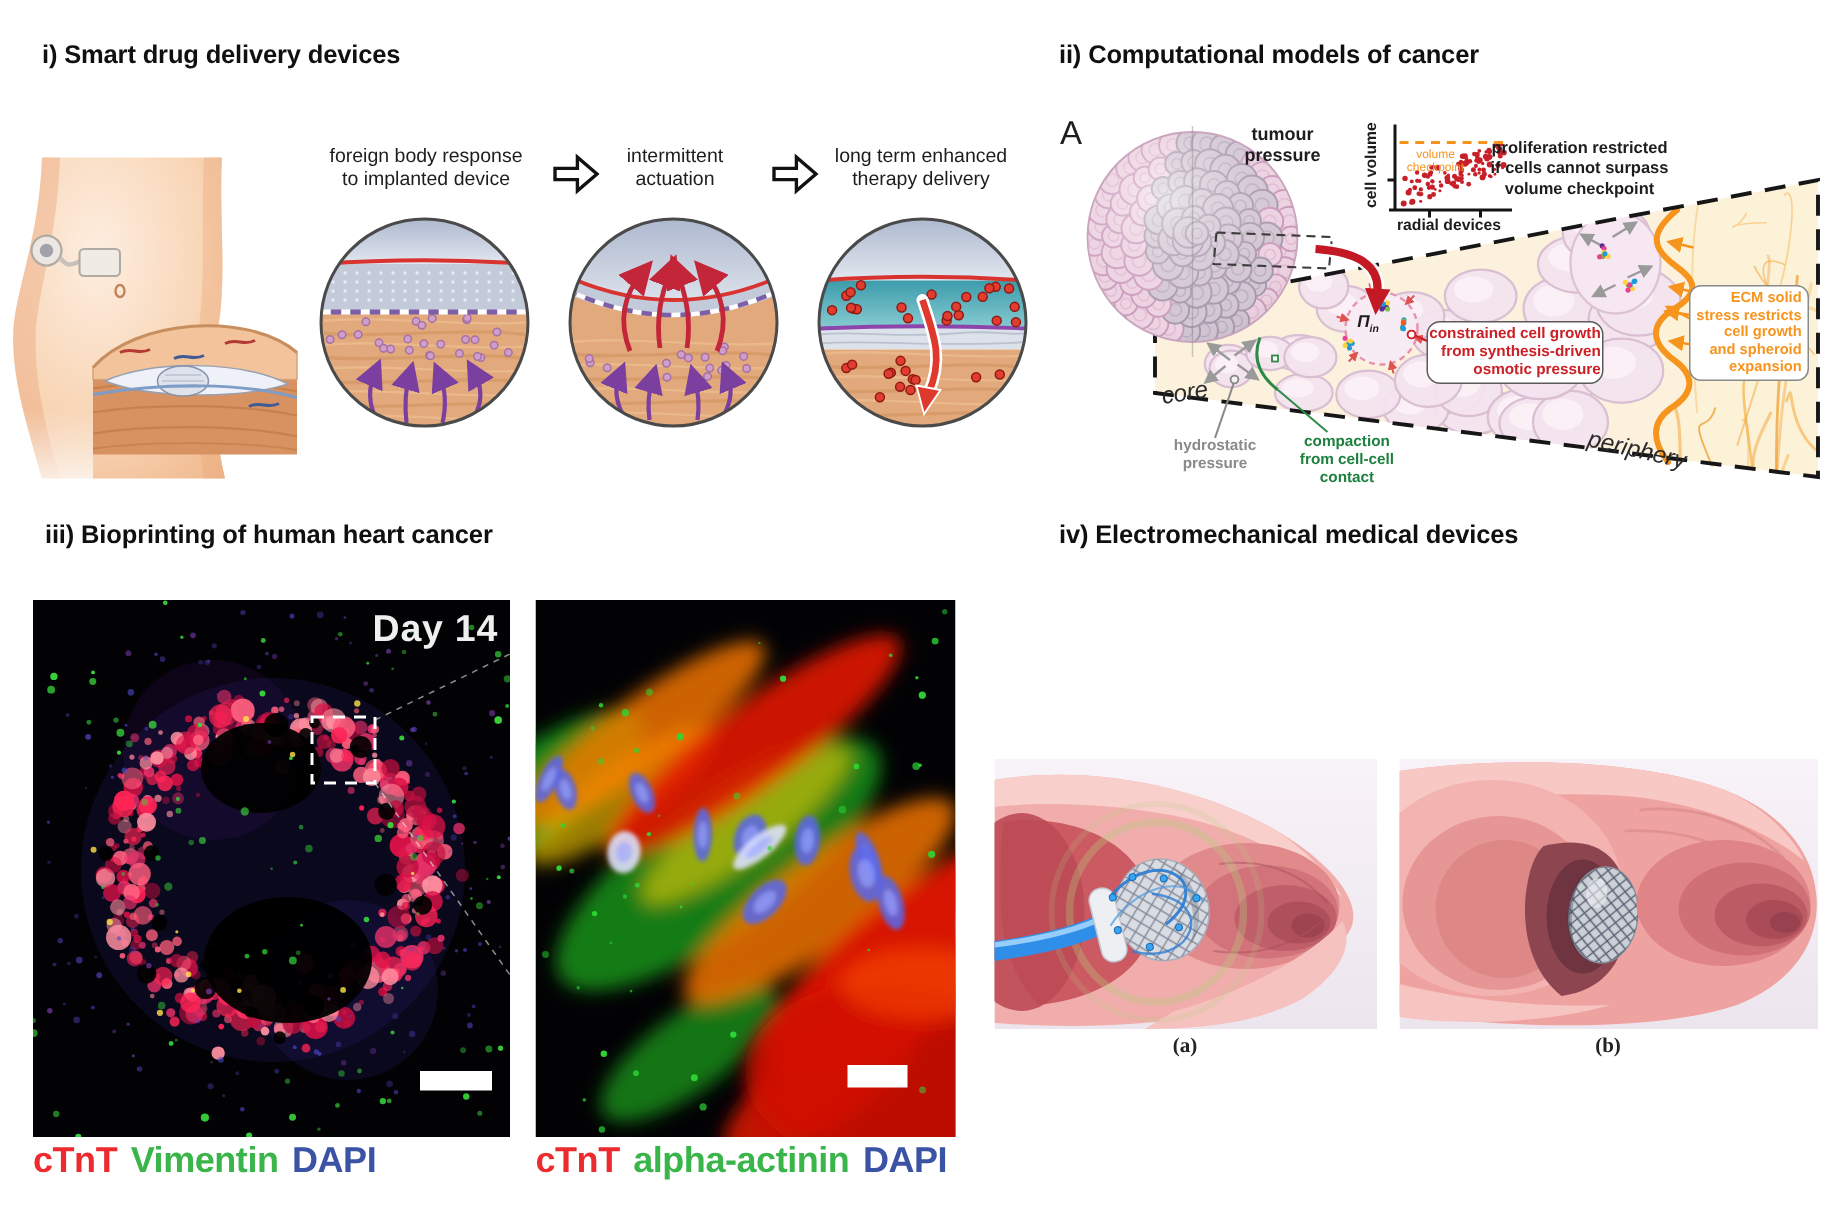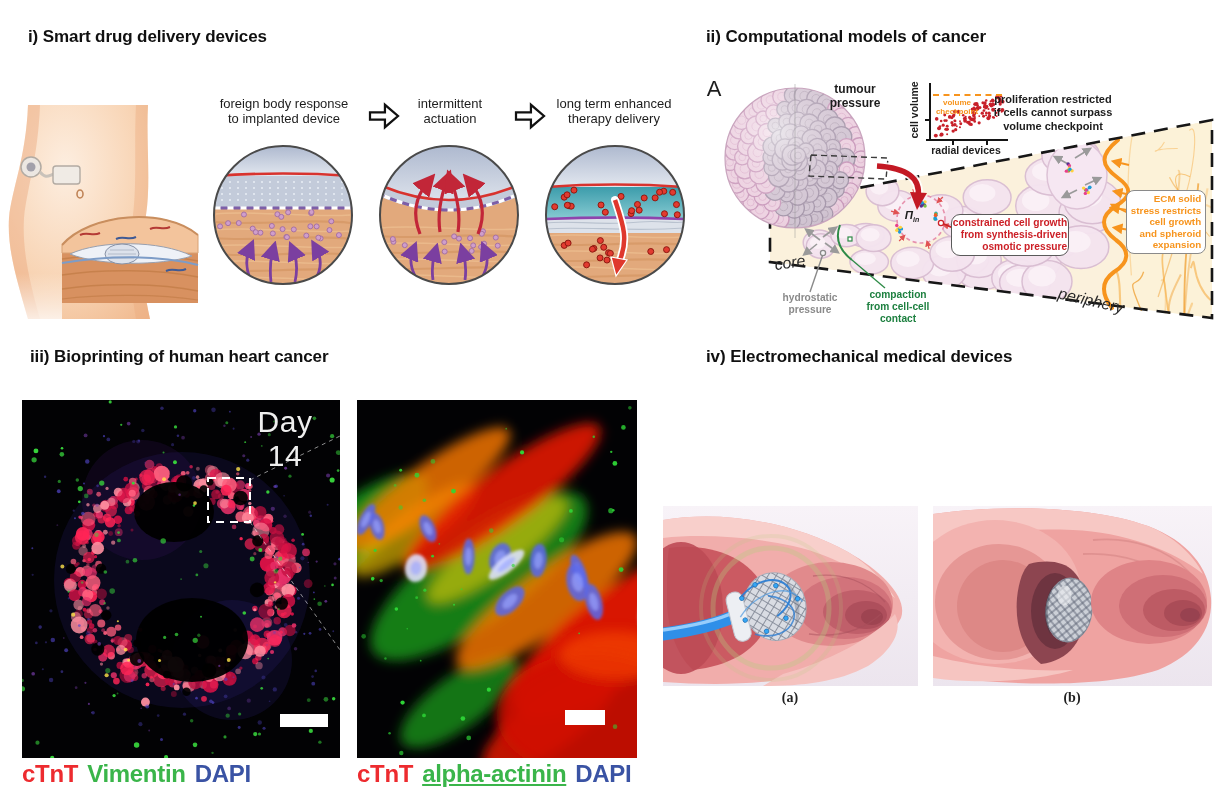--- a/index.html
+++ b/index.html
@@ -3,29 +3,29 @@
 <meta charset="utf-8">
 <style>
   html,body{margin:0;padding:0}
   body{width:1230px;height:808px;position:relative;background:#fff;
        font-family:"Liberation Sans","DejaVu Sans",sans-serif;overflow:hidden}
   .ttl{position:absolute;font-size:17px;font-weight:700;color:#101010;letter-spacing:-.1px;white-space:nowrap}
   .lbl{position:absolute;white-space:pre-line;text-align:center;color:#1d1d1d}
   .step{font-size:13px;font-weight:400;line-height:1.16}
   .sph{font-size:12px;font-weight:700;line-height:1.15}
   .axis{font-size:10.5px;font-weight:700}
-  .chk{font-size:8px;font-weight:700;line-height:1.15}
+  .chk{font-size:8px;font-weight:400;line-height:1.15}
   .note{font-size:11px;font-weight:700;line-height:1.22}
   .ital{font-style:italic;font-size:16px;color:#2a2a2a}
   .tiny{font-size:10.2px;font-weight:700;line-height:1.18}
   .boxlbl{position:absolute;background:#fff;border:1.5px solid #5a5a5a;border-radius:9px;
           display:flex;align-items:center;justify-content:center;text-align:right;white-space:pre-line}
   .caption{position:absolute;font-size:24px;font-weight:700;letter-spacing:-.3px;display:flex;gap:9px;white-space:nowrap}
   .seriflbl{position:absolute;font-family:"Liberation Serif",serif;font-size:14px;font-weight:700;text-align:center;color:#222}
-  .day{position:absolute;color:#efefef;font-size:30px;font-weight:400;text-align:center;letter-spacing:.5px}
+  .day{position:absolute;color:#efefef;font-size:25px;font-weight:700;text-align:right;letter-spacing:.5px}
   sub.pisub{font-size:7px}
   svg{position:absolute;display:block}
 </style>
 </head>
 <body>
 
 <div class="ttl" style="left:28px;top:27px">i) Smart drug delivery devices</div>
 
 <svg id="svg-torso" style="left:0;top:103px" width="205" height="232" viewBox="0 0 205 232">
   <defs>
@@ -1764,21 +1764,21 @@
     </defs>
   </svg>
 
 <div class="caption" style="left:22px;top:760px">
   <span style="color: rgb(237, 43, 47);">cTnT</span>
   <span style="color: rgb(58, 181, 74);">Vimentin</span>
   <span style="color: rgb(58, 83, 164);">DAPI</span>
 </div>
 <div class="caption" style="left:357px;top:760px">
   <span style="color: rgb(237, 43, 47);">cTnT</span>
-  <span style="color: rgb(58, 181, 74); text-decoration: underline;">alpha-actinin</span>
+  <span style="color: rgb(58, 181, 74);">alpha-actinin</span>
   <span style="color: rgb(58, 83, 164);">DAPI</span>
 </div>
 
 <div class="ttl" style="left:706px;top:347px">iv) Electromechanical medical devices</div>
 
 <svg style="left:663px;top:506px" width="255" height="180" viewBox="0 0 255 180">
   <defs>
     <linearGradient id="bgA" x1="0" y1="0" x2="0" y2="1">
         <stop offset="0" stop-color="#f8f3f8"></stop>
         <stop offset="1" stop-color="#ece5ee"></stop>

